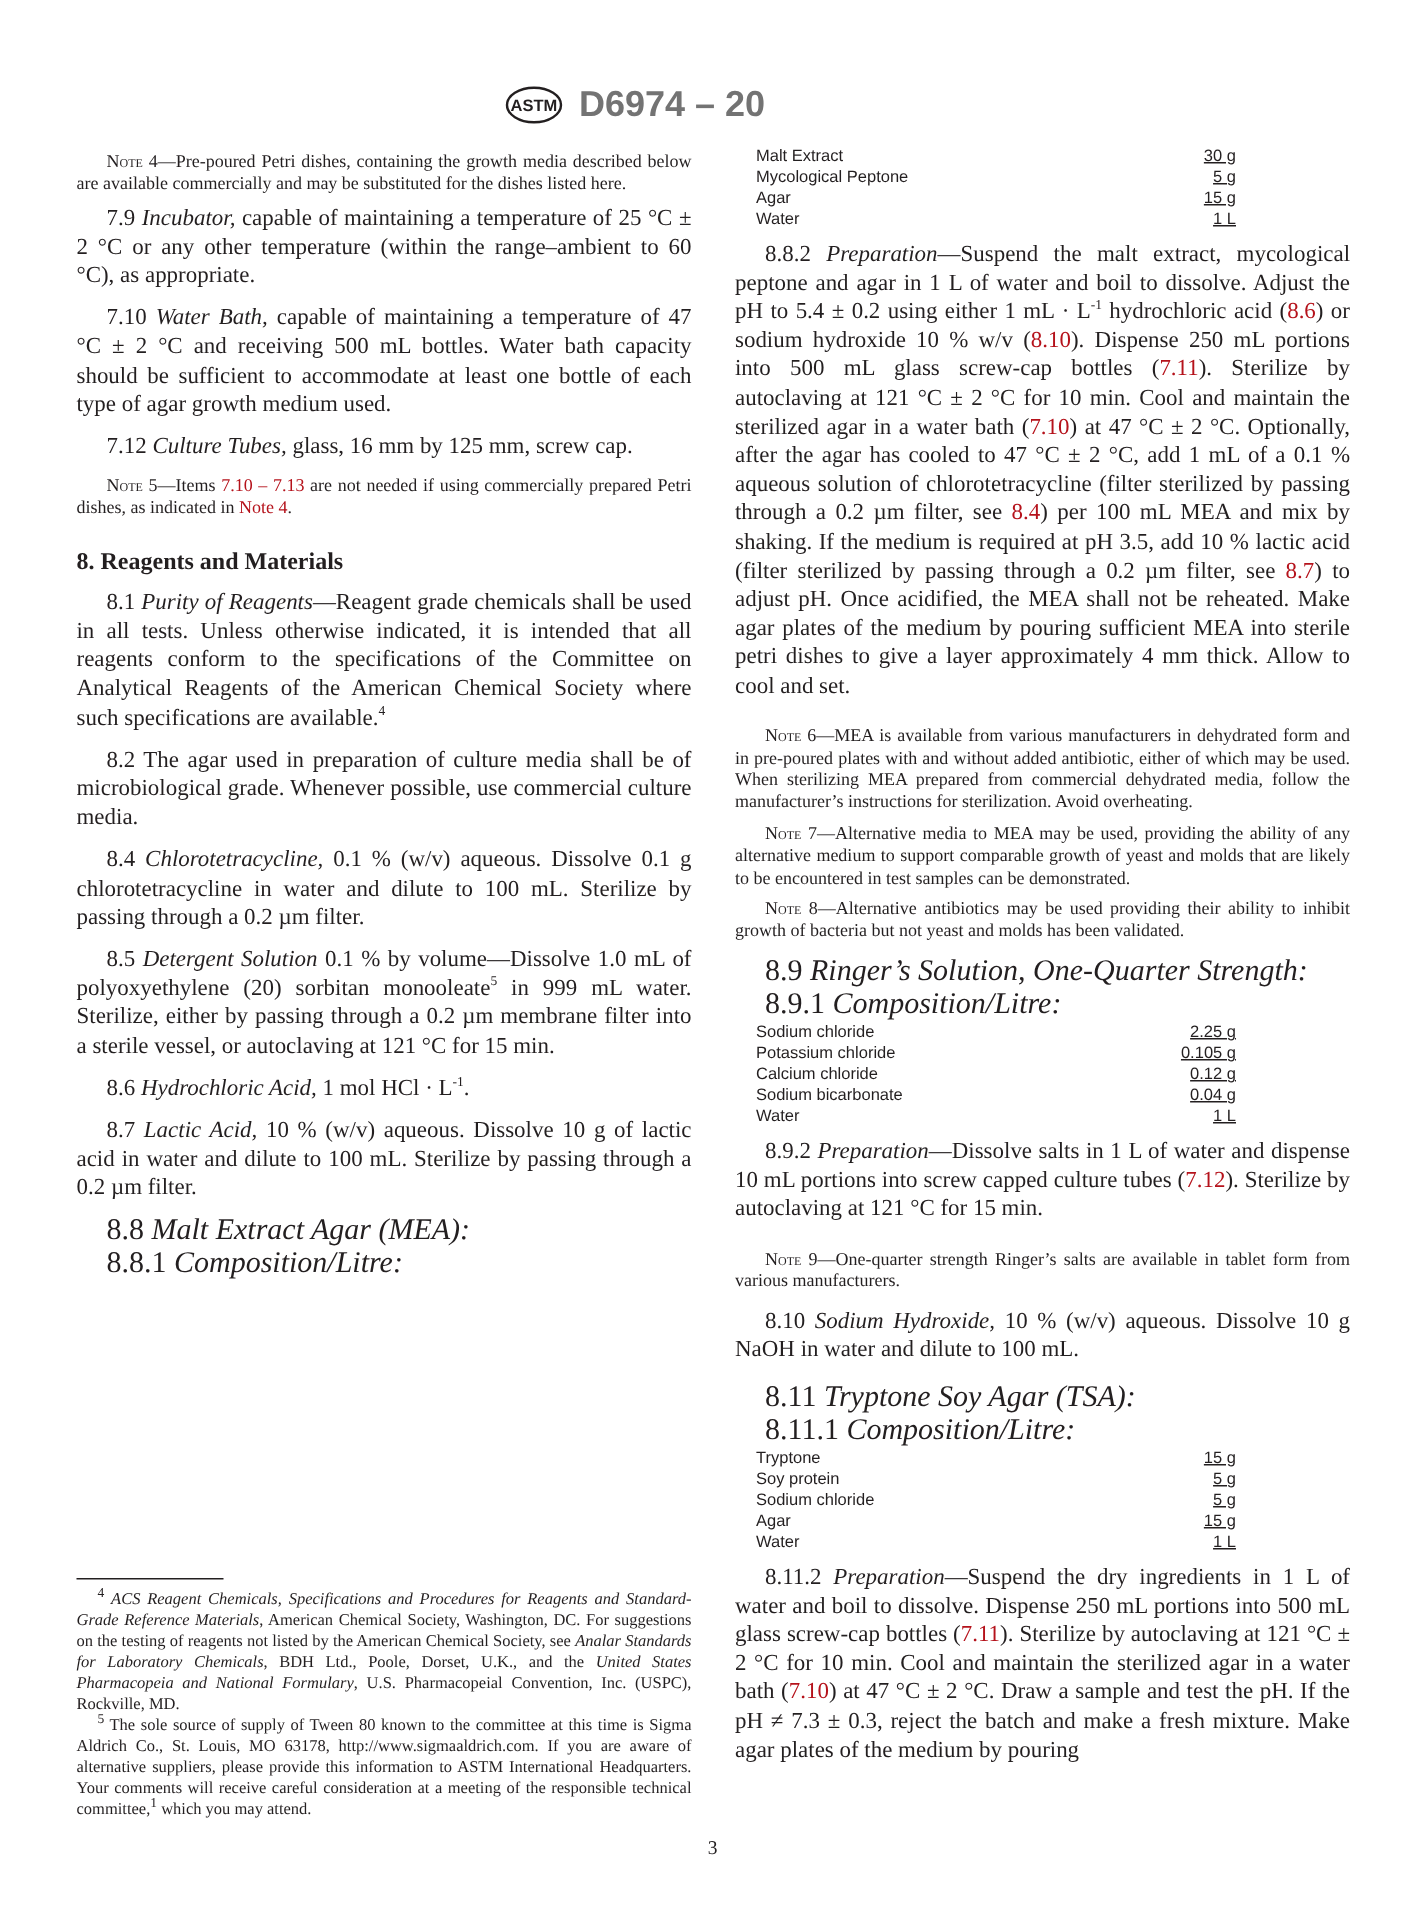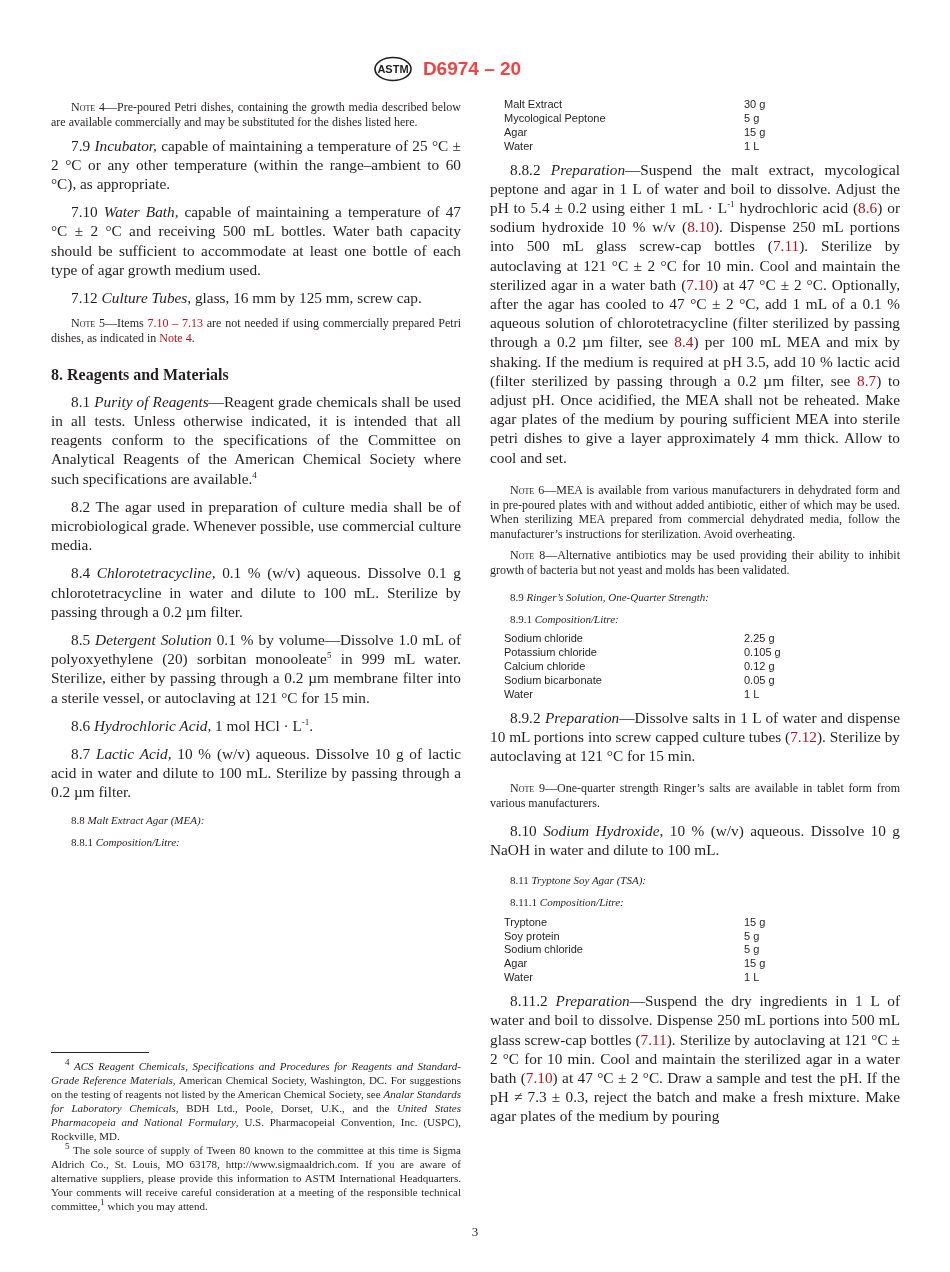--- a/index.html
+++ b/index.html
@@ -1,37 +1,37 @@
 <!DOCTYPE html>
 <html><head>
 <meta charset="utf-8">
 <style>
   html, body { margin: 0; padding: 0; background: #ffffff; }
   body { width: 950px; height: 1272px; position: relative; overflow: hidden; color: #231f20;
          font-family: "Liberation Serif", "DejaVu Serif", serif; }
-  .header { position: absolute; top: 56px; left: 0; width: 846px; text-align: center; padding-left: 24px; }
+  .header { position: absolute; top: 56px; left: 0; width: 846px; text-align: center; }
   .header .logo { display: inline-block; vertical-align: middle; width: 40px; height: 26px; margin-right: 6px; }
   .header .doc-id { display: inline-block; vertical-align: middle; font-family: "Liberation Sans", "DejaVu Sans", sans-serif;
-                    font-weight: bold; font-size: 19px; color: #ef4444; text-align: right; }
+                    font-weight: bold; font-size: 24px; color: #737373; text-align: right; }
   .col { position: absolute; top: 100px; width: 410px; }
   .col-left { left: 51px; }
   .col-right { left: 490px; }
   p { margin: 0; text-align: justify; }
   .para { font-size: 15.3px; line-height: 19.2px; text-indent: 20px; margin-bottom: 9px; }
   .note { font-size: 12px; line-height: 14.8px; text-indent: 20px; margin-bottom: 6px; }
   .note .sc { font-variant: small-caps; }
   .heading { font-size: 16px; font-weight: bold; margin: 20px 0 8px 0; }
-  .sub { font-size: 11px; line-height: 19.2px; text-indent: 20px; margin-bottom: 3px; }
+  .sub { font-size: 20px; line-height: 19.2px; text-indent: 20px; margin-bottom: 3px; }
   .link { color: #b5121b; }
   i { font-style: italic; }
   sup { font-size: 9px; line-height: 0; }
   table.comp { font-family: "Liberation Sans", "DejaVu Sans", sans-serif; font-size: 11px; line-height: 13.9px;
                border-collapse: collapse; margin: 0 0 6px 14px; width: 320px; }
   table.comp td { padding: 0; }
-  table.comp td.val { text-align: left; width: 80px; }
+  table.comp td.val { text-align: right; width: 80px; text-decoration: underline; }
   .fn-rule { width: 98px; border-top: 1px solid #231f20; margin: 0 0 6px 0; }
   .footnote { font-size: 11px; line-height: 14px; text-indent: 14px; text-align: justify; }
   .page-num { position: absolute; top: 1224px; left: 0; width: 950px; text-align: center; font-size: 13px; }
 </style>
 </head>
 <body>
 
 <div class="header">
   <svg class="logo" viewBox="0 0 40 26">
     <ellipse cx="20" cy="13" rx="18" ry="11.5" fill="none" stroke="#231f20" stroke-width="1.6"></ellipse>
@@ -85,20 +85,21 @@
     <tr>
           <td>Water</td>
           <td class="val">1 L</td>
         </tr>
   </tbody>
     </table>
 
   <p class="para" style="margin-bottom:16px"><span>8.8.2 </span><i>Preparation</i><span>—Suspend the malt extract, mycological peptone and agar in 1 L of water and boil to dissolve. Adjust the pH to 5.4 ± 0.2 using either 1 mL · L</span><sup>-1</sup><span> hydrochloric acid (</span><span class="link">8.6</span><span>) or sodium hydroxide 10 % w/v (</span><span class="link">8.10</span><span>). Dispense 250 mL portions into 500 mL glass screw-cap bottles (</span><span class="link">7.11</span><span>). Sterilize by autoclaving at 121 °C ± 2 °C for 10 min. Cool and maintain the sterilized agar in a water bath (</span><span class="link">7.10</span><span>) at 47 °C ± 2 °C. Optionally, after the agar has cooled to 47 °C ± 2 °C, add 1 mL of a 0.1 % aqueous solution of chlorotetracycline (filter sterilized by passing through a 0.2 µm filter, see </span><span class="link">8.4</span><span>) per 100 mL MEA and mix by shaking. If the medium is required at pH 3.5, add 10 % lactic acid (filter sterilized by passing through a 0.2 µm filter, see </span><span class="link">8.7</span><span>) to adjust pH. Once acidified, the MEA shall not be reheated. Make agar plates of the medium by pouring sufficient MEA into sterile petri dishes to give a layer approximately 4 mm thick. Allow to cool and set.</span></p>
 
   <p class="note"><span class="sc">Note</span><span> 6—MEA is available from various manufacturers in dehydrated form and in pre-poured plates with and without added antibiotic, either of which may be used. When sterilizing MEA prepared from commercial dehydrated media, follow the manufacturer’s instructions for sterilization. Avoid overheating.</span></p>
+  <p class="note"><span class="sc">Note</span><span> 7—Alternative media to MEA may be used, providing the ability of any alternative medium to support comparable growth of yeast and molds that are likely to be encountered in test samples can be demonstrated.</span></p>
   <p class="note" style="margin-bottom:10px"><span class="sc">Note</span><span> 8—Alternative antibiotics may be used providing their ability to inhibit growth of bacteria but not yeast and molds has been validated.</span></p>
 
   <p class="sub"><span>8.9 </span><i>Ringer’s Solution, One-Quarter Strength:</i></p>
   <p class="sub"><span>8.9.1 </span><i>Composition/Litre:</i></p>
 
   <table class="comp">
     <tbody>
         <tr>
           <td>Sodium chloride</td>
           <td class="val">2.25 g</td>
@@ -106,21 +107,21 @@
     <tr>
           <td>Potassium chloride</td>
           <td class="val">0.105 g</td>
         </tr>
     <tr>
           <td>Calcium chloride</td>
           <td class="val">0.12 g</td>
         </tr>
     <tr>
           <td>Sodium bicarbonate</td>
-          <td class="val">0.05 g</td>
+          <td class="val">0.04 g</td>
         </tr>
     <tr>
           <td>Water</td>
           <td class="val">1 L</td>
         </tr>
   </tbody>
     </table>
 
   <p class="para" style="margin-bottom:16px"><span>8.9.2 </span><i>Preparation</i><span>—Dissolve salts in 1 L of water and dispense 10 mL portions into screw capped culture tubes (</span><span class="link">7.12</span><span>). Sterilize by autoclaving at 121 °C for 15 min.</span></p>
 

